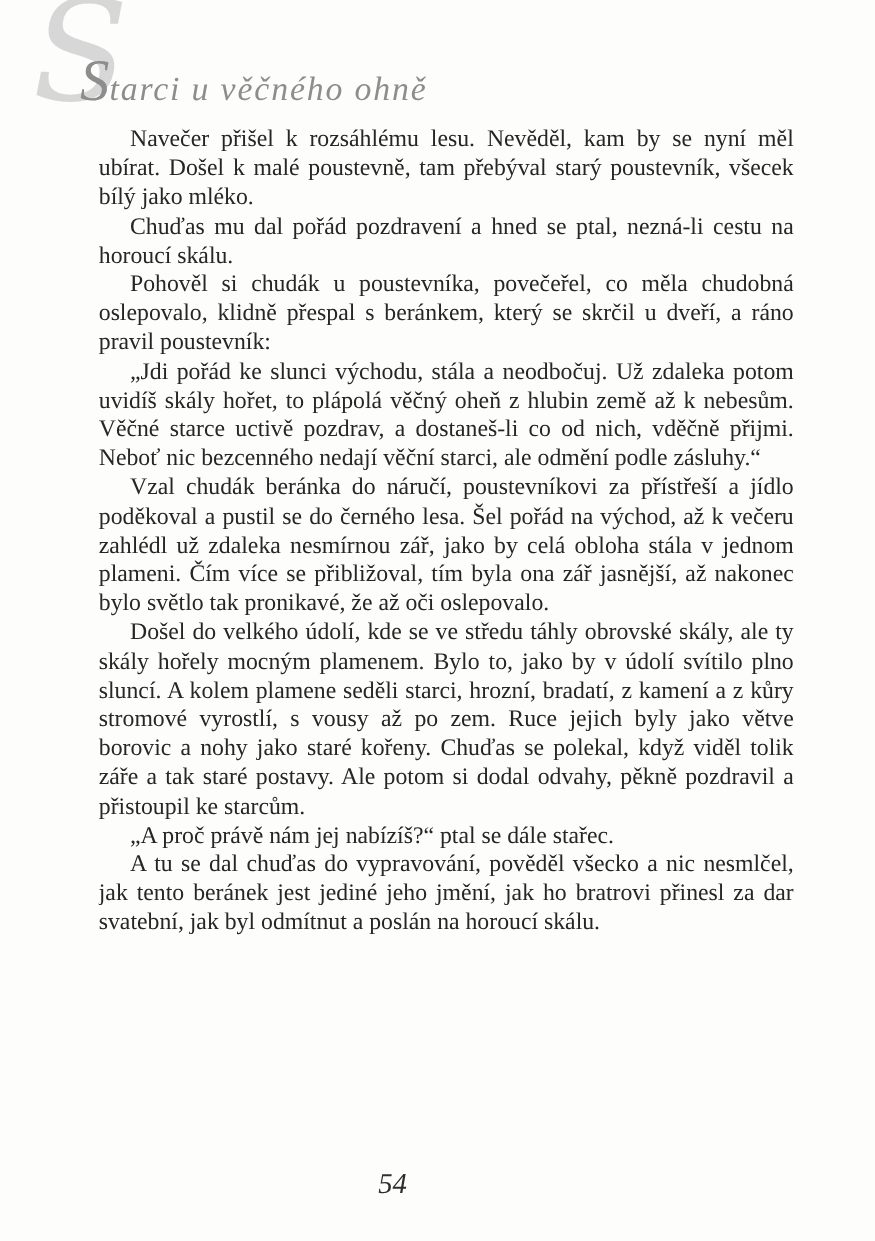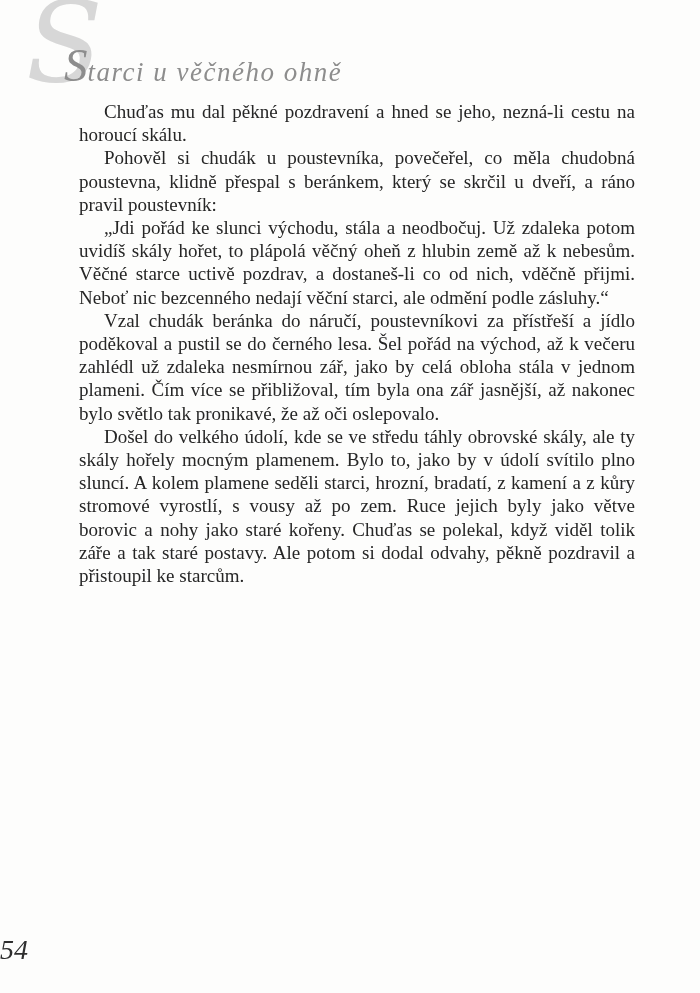--- a/index.html
+++ b/index.html
@@ -68,41 +68,44 @@
     padding: 0;
     text-indent: 25px;
   }
 
   
   .page-number {
     position: absolute;
     top: 934px;
     left: 0;
     width: 628px;
-    text-align: left;
+    text-align: center;
     font-style: italic;
-    font-size: 28px;
+    font-size: 23px;
     color: #2e2e2e;
   }
 </style>
 </head>
 <body>
 
 <div class="page">
 
   <header>
     <span class="ornament">S</span>
     <h1 class="title">Starci u věčného ohně</h1>
   </header>
 
   <main class="text-block">
-    <p>Chuďas mu dal pěkné pozdravení a hned se jeho, nezná-li cestu na horoucí skálu.</p>
-    <p>Pohověl si chudák u poustevníka, povečeřel, co měla chudobná poustevna, klidně přespal s beránkem, který se skrčil u dveří, a ráno pravil poustevník:</p>
+    <p>Navečer přišel k rozsáhlému lesu. Nevěděl, kam by se nyní měl ubírat. Došel k malé poustevně, tam přebýval starý poustevník, všecek bílý jako mléko.</p>
+    <p>Chuďas mu dal pořád pozdravení a hned se ptal, nezná-li cestu na horoucí skálu.</p>
+    <p>Pohověl si chudák u poustevníka, povečeřel, co měla chudobná oslepovalo, klidně přespal s beránkem, který se skrčil u dveří, a ráno pravil poustevník:</p>
     <p>„Jdi pořád ke slunci východu, stála a neodbočuj. Už zdaleka potom uvidíš skály hořet, to plápolá věčný oheň z hlubin země až k nebesům. Věčné starce uctivě pozdrav, a dostaneš-li co od nich, vděčně přijmi. Neboť nic bezcenného nedají věční starci, ale odmění podle zásluhy.“</p>
     <p>Vzal chudák beránka do náručí, poustevníkovi za přístřeší a jídlo poděkoval a pustil se do černého lesa. Šel pořád na východ, až k večeru zahlédl už zdaleka nesmírnou zář, jako by celá obloha stála v jednom plameni. Čím více se přibližoval, tím byla ona zář jasnější, až nakonec bylo světlo tak pronikavé, že až oči oslepovalo.</p>
     <p>Došel do velkého údolí, kde se ve středu táhly obrovské skály, ale ty skály hořely mocným plamenem. Bylo to, jako by v údolí svítilo plno sluncí. A kolem plamene seděli starci, hrozní, bradatí, z kamení a z kůry stromové vyrostlí, s vousy až po zem. Ruce jejich byly jako větve borovic a nohy jako staré kořeny. Chuďas se polekal, když viděl tolik záře a tak staré postavy. Ale potom si dodal odvahy, pěkně pozdravil a přistoupil ke starcům.</p>
+    <p>„A proč právě nám jej nabízíš?“ ptal se dále stařec.</p>
+    <p>A tu se dal chuďas do vypravování, pověděl všecko a nic nesmlčel, jak tento beránek jest jediné jeho jmění, jak ho bratrovi přinesl za dar svatební, jak byl odmítnut a poslán na horoucí skálu.</p>
   </main>
 
   <footer>
     <div class="page-number">54</div>
   </footer>
 
 </div>
 
 </body></html>

